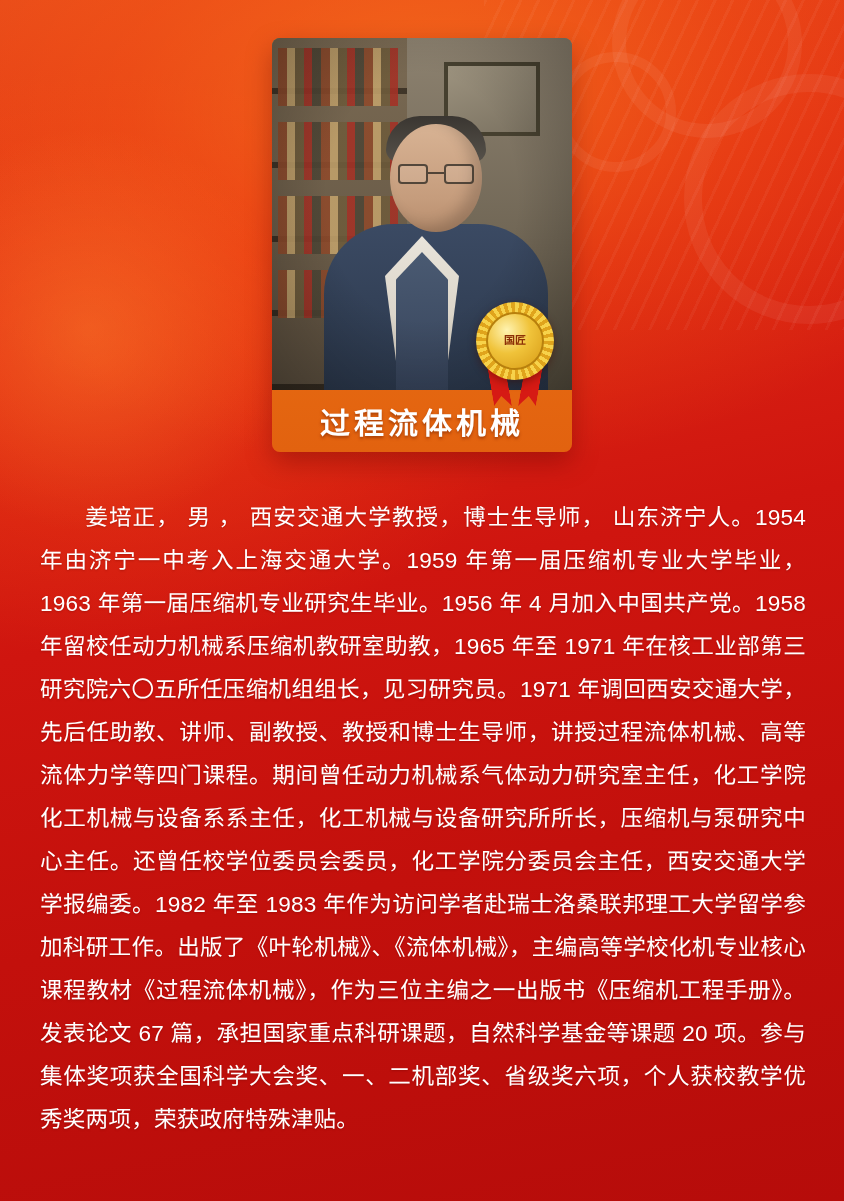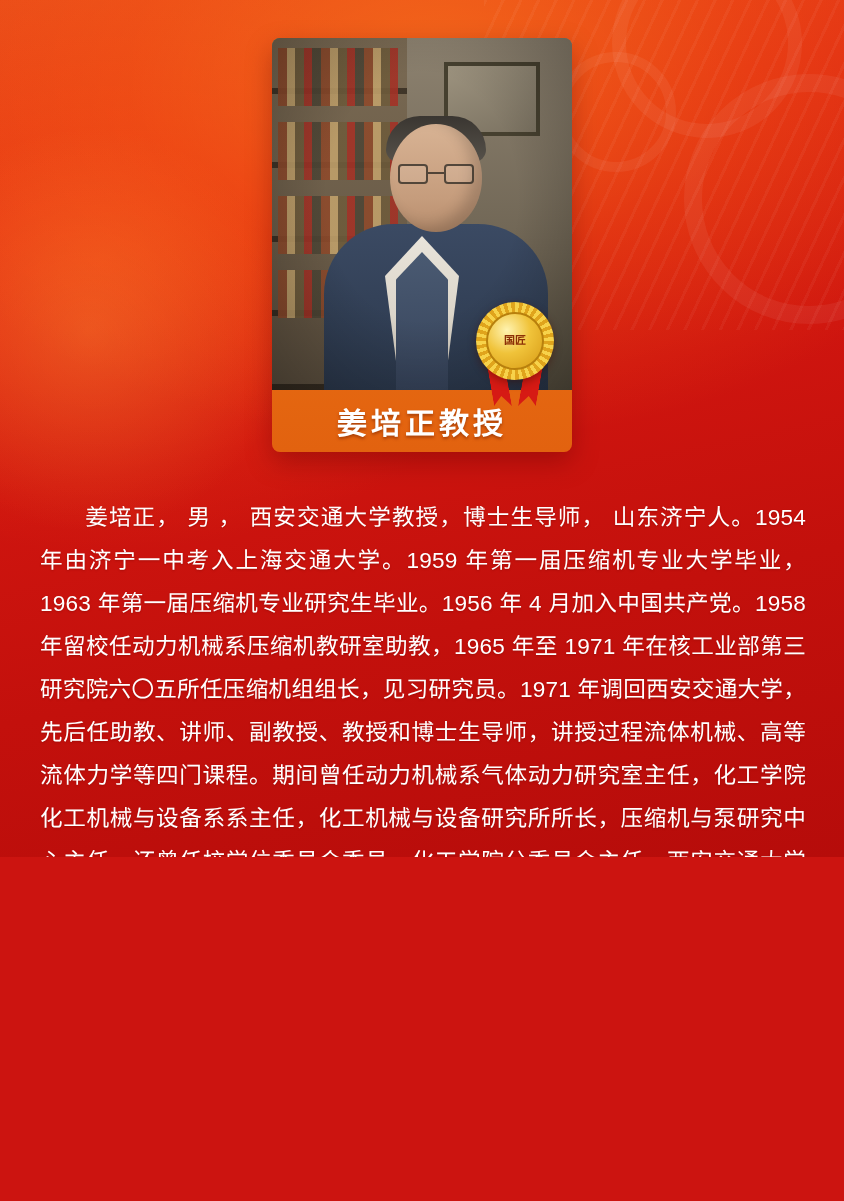--- a/index.html
+++ b/index.html
@@ -12,21 +12,21 @@
     width: 844px;
     height: 1201px;
     font-family: "Liberation Sans", "DejaVu Sans", sans-serif;
     background: #cc1410;
     overflow: hidden;
   }
 
   .page {
     position: relative;
     width: 844px;
-    height: 857px;
+    height: 1201px;
     overflow: hidden;
     background:
       radial-gradient(ellipse 820px 520px at 52% 8%, rgba(255,140,30,0.55) 0%, rgba(255,110,20,0.28) 38%, rgba(220,30,20,0.0) 72%),
       radial-gradient(ellipse 640px 420px at 12% 30%, rgba(255,90,20,0.40) 0%, rgba(210,25,18,0.0) 70%),
       linear-gradient(168deg, #e8491a 0%, #df2a14 22%, #cf150f 48%, #c3100c 70%, #b60c0a 100%);
   }
 
   
   .deco-gear {
     position: absolute;
@@ -259,20 +259,20 @@
         <span class="l"></span>
           <span class="r"></span>
       </div>
       <div class="disc">
         <div class="disc-inner">
           <span class="disc-text">国匠</span>
         </div>
       </div>
     </div>
 
-    <div class="portrait-name">姜培正教授</div>
+    <div class="portrait-name">过程流体机械</div>
   </div>
 
   <div class="bio">
     <p>姜培正， 男 ， 西安交通大学教授，博士生导师， 山东济宁人。1954 年由济宁一中考入上海交通大学。1959 年第一届压缩机专业大学毕业，1963 年第一届压缩机专业研究生毕业。1956 年 4 月加入中国共产党。1958 年留校任动力机械系压缩机教研室助教，1965 年至 1971 年在核工业部第三研究院六〇五所任压缩机组组长，见习研究员。1971 年调回西安交通大学，先后任助教、讲师、副教授、教授和博士生导师，讲授过程流体机械、高等流体力学等四门课程。期间曾任动力机械系气体动力研究室主任，化工学院化工机械与设备系系主任，化工机械与设备研究所所长，压缩机与泵研究中心主任。还曾任校学位委员会委员，化工学院分委员会主任，西安交通大学学报编委。1982 年至 1983 年作为访问学者赴瑞士洛桑联邦理工大学留学参加科研工作。出版了《叶轮机械》、《流体机械》，主编高等学校化机专业核心课程教材《过程流体机械》，作为三位主编之一出版书《压缩机工程手册》。发表论文 67 篇，承担国家重点科研课题，自然科学基金等课题 20 项。参与集体奖项获全国科学大会奖、一、二机部奖、省级奖六项，个人获校教学优秀奖两项，荣获政府特殊津贴。</p>
   </div>
 
 </div>
 
 </body></html>

